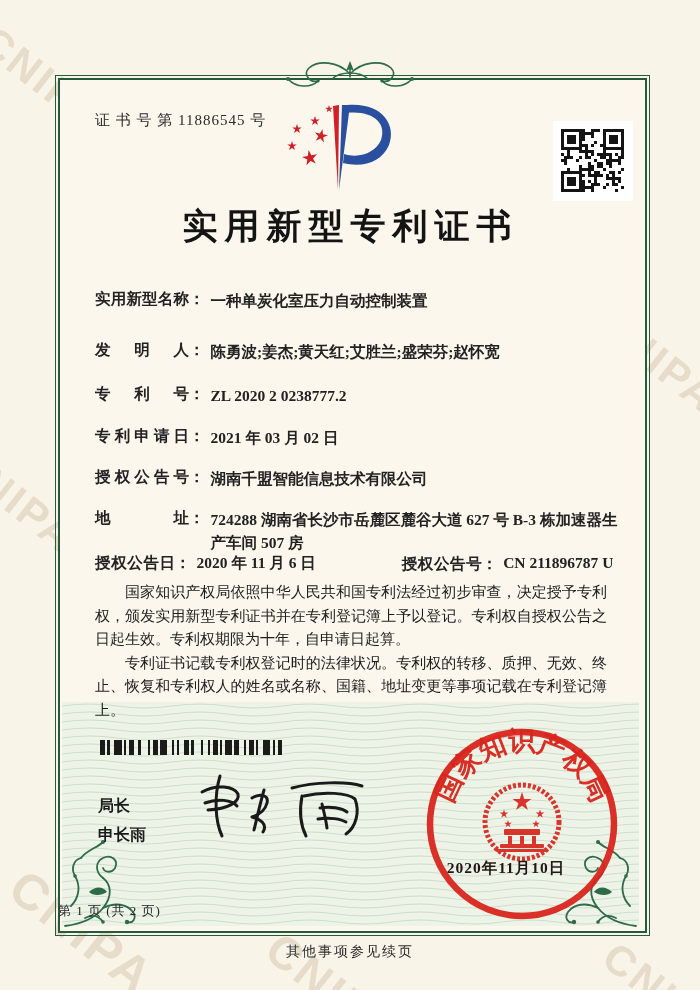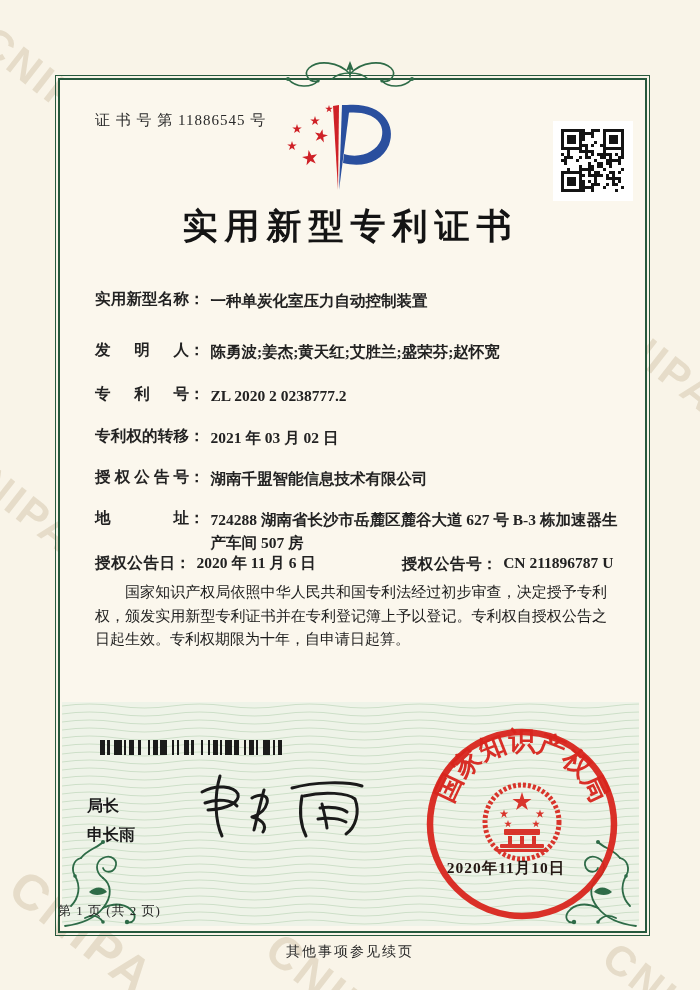--- a/index.html
+++ b/index.html
@@ -26,21 +26,21 @@
   .fvalue{display:inline-block;vertical-align:top;white-space:normal;width:412px;
           line-height:23px;}
   .paras{position:absolute;left:95px;top:581px;width:512px;font-size:15px;
          line-height:23.5px;text-align:justify;color:#1c1c1c;z-index:4;}
   .paras p{margin:0;text-indent:2em;}
   
   .wave-wrap{position:absolute;left:62px;top:702px;width:577px;height:224px;z-index:3;}
   .flourish{position:absolute;z-index:4;}
   .barcode{position:absolute;left:100px;top:740px;width:190px;height:15px;z-index:5;}
   .barcode i{position:absolute;top:0;height:100%;background:#1b1b1b;}
-  .director{position:absolute;left:87px;top:791px;font-size:16px;font-weight:600;
+  .director{position:absolute;left:98px;top:791px;font-size:16px;font-weight:600;
             color:#1b1b1b;z-index:5;line-height:29px;}
   .sig{position:absolute;left:190px;top:766px;z-index:5;}
   .seal{position:absolute;left:424px;top:726px;z-index:6;}
   .page-ind{position:absolute;left:58px;top:902px;width:585px;text-align:left;
             font-size:13px;color:#262626;z-index:5;letter-spacing:1px;}
   .foot-note{position:absolute;left:0;top:943px;width:700px;text-align:center;
              font-size:14px;color:#2b2b2b;z-index:4;letter-spacing:2px;}
   
   .qr{position:absolute;left:553px;top:121px;width:80px;height:80px;background:#fff;
       z-index:4;}
@@ -372,35 +372,36 @@
 <div class="frow" style="top:289px;">
   <span class="flabel">实用新型名称</span><span class="fcolon">：</span><span class="fvalue">一种单炭化室压力自动控制装置</span>
 </div>
 <div class="frow" style="top:340px;">
   <span class="flabel">发明人</span><span class="fcolon">：</span><span class="fvalue">陈勇波;姜杰;黄天红;艾胜兰;盛荣芬;赵怀宽</span>
 </div>
 <div class="frow" style="top:384px;">
   <span class="flabel">专利号</span><span class="fcolon">：</span><span class="fvalue">ZL 2020 2 0238777.2</span>
 </div>
 <div class="frow" style="top:426px;">
-  <span class="flabel">专利权的转移</span><span class="fcolon">：</span><span class="fvalue">2021 年 03 月 02 日</span>
+  <span class="flabel">专利申请日</span><span class="fcolon">：</span><span class="fvalue">2021 年 03 月 02 日</span>
 </div>
 <div class="frow" style="top:467px;">
   <span class="flabel">授权公告号</span><span class="fcolon">：</span><span class="fvalue">湖南千盟智能信息技术有限公司</span>
 </div>
 <div class="frow" style="top:508px;">
   <span class="flabel">地址</span><span class="fcolon">：</span><span class="fvalue">724288 湖南省长沙市岳麓区麓谷大道 627 号 B-3 栋加速器生产车间 507 房</span>
 </div>
 <div class="frow" style="top:553px;">
   <span class="flabel" style="width:80px;">授权公告日</span><span class="fcolon">：</span><span>2020 年 11 月 6 日</span>
   <span style="display:inline-block;margin-left:82px;"><span class="flabel" style="width:80px;">授权公告号</span><span class="fcolon">：</span><span>CN 211896787 U</span></span>
 </div>
 
 <div class="paras">
   <p>国家知识产权局依照中华人民共和国专利法经过初步审查，决定授予专利权，颁发实用新型专利证书并在专利登记簿上予以登记。专利权自授权公告之日起生效。专利权期限为十年，自申请日起算。</p>
+  <p>专利证书记载专利权登记时的法律状况。专利权的转移、质押、无效、终止、恢复和专利权人的姓名或名称、国籍、地址变更等事项记载在专利登记簿上。</p>
 </div>
 
 <div class="barcode" id="barcode-bars">
     <i style="left:0px;width:4.8px"></i>
     <i style="left:7.199999999999999px;width:2.4px"></i>
     <i style="left:14.399999999999999px;width:7.199999999999999px"></i>
     <i style="left:23.999999999999996px;width:2.4px"></i>
     <i style="left:28.799999999999994px;width:4.8px"></i>
     <i style="left:38.39999999999999px;width:2.4px"></i>
     <i style="left:47.999999999999986px;width:2.4px"></i>

